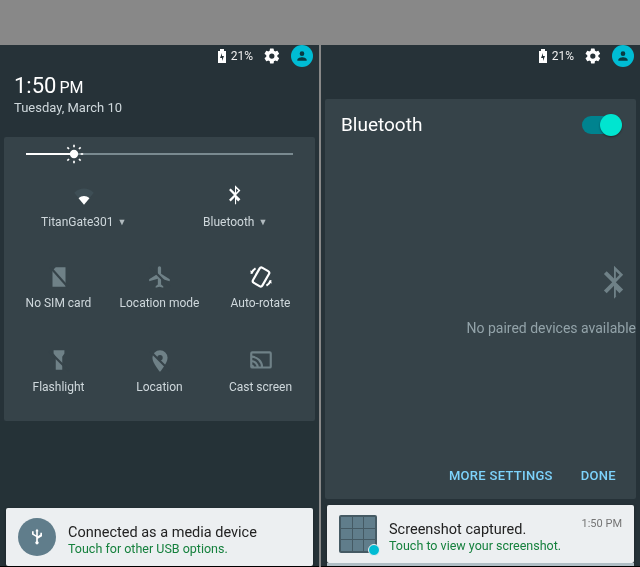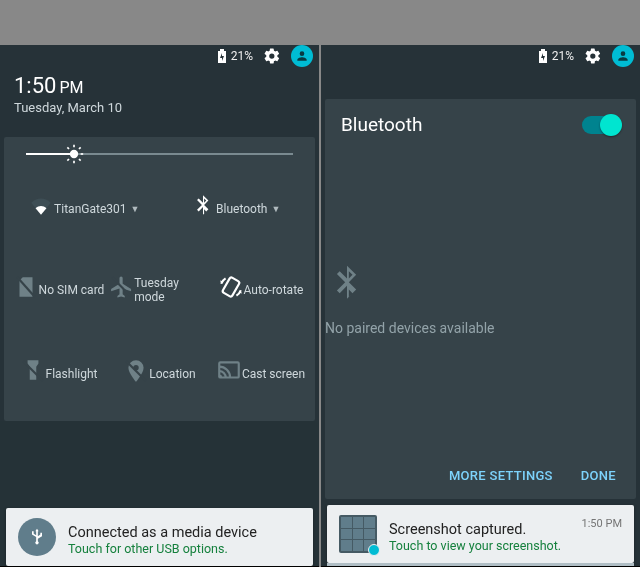--- a/index.html
+++ b/index.html
@@ -65,21 +65,21 @@
     width: 20px; height: 20px;
   }
   .tiles {
     display: grid;
     grid-template-columns: repeat(3, 1fr);
   }
   .row-top {
     display: grid; grid-template-columns: 1fr 1fr;
   }
   .tile, .tile-wide {
-    display: flex; align-items: center; justify-content: center;
+    display: flex; flex-direction: column; align-items: center; justify-content: center;
     color: #cfd8dc; font-size: 12px;
     height: 84px;
     cursor: pointer;
   }
   .tile-wide { height: 78px; }
   .tile .lbl, .tile-wide .lbl { margin-top: 6px; display:flex; align-items:center; gap:4px;}
   .ico { width: 26px; height: 26px; fill: #9fb0b7; color:#9fb0b7; }
   .ico.on { fill:#fff; color:#fff; }
   .caret { font-size: 9px; opacity: .8;}
   .shade-rest {
@@ -130,21 +130,21 @@
     width: 38px; height: 18px; border-radius: 10px; background:#00838f; position:relative; cursor:pointer;
   }
   .switch .knob {
     position:absolute; right:-2px; top:-2px; width:22px; height:22px; border-radius:50%;
     background:#00e5d0; box-shadow:0 1px 2px rgba(0,0,0,.4);
   }
   .bt-panel {
     background:#364349; margin: 0 4px; border-radius:2px; flex:1; display:flex; flex-direction:column;
   }
   .bt-empty {
-    flex:1; display:flex; flex-direction:column; align-items:flex-start; justify-content:center; gap:14px;
+    flex:1; display:flex; flex-direction:column; align-items:flex-end; justify-content:center; gap:14px;
     color:#93a3a9; font-size:14px;
   }
   .bt-empty svg { width:44px; height:44px; fill:#6f8187; }
   .bt-actions {
     display:flex; justify-content:flex-end; gap:28px; padding:16px 20px; color:#7dd3fc; font-size:13px; font-weight:500;
   }
   .bt-actions span { cursor:pointer; letter-spacing:.3px;}
   .notif-strip { height:3px; background:#b0bec5; margin:0 6px;}
   .dock-hint {
     position:absolute; left:0; right:0; bottom:46px; height:60px;
@@ -230,21 +230,21 @@
             <path d="M18 3H9L6 6v15h12V3z" fill="#6f8187"></path>
             <line x1="4" y1="3" x2="20" y2="21" stroke="#364349" stroke-width="2"></line>
           </svg>
         <span class="lbl">No SIM card</span>
       </div>
       <div class="tile">
         <svg class="ico" viewBox="0 0 24 24">
             <path fill="#6f8187" d="M21 16v-2l-8-5V3.5a1.5 1.5 0 0 0-3 0V9l-8 5v2l8-2.5V19l-2 1.5V22l3.5-1 3.5 1v-1.5L13 19v-5.5z"></path>
             <line x1="3" y1="3" x2="21" y2="21" stroke="#364349" stroke-width="2"></line>
           </svg>
-        <span class="lbl">Tuesday mode</span>
+        <span class="lbl">Location mode</span>
       </div>
       <div class="tile">
         <svg class="ico on" viewBox="0 0 24 24">
             <rect x="7" y="4" width="10" height="16" rx="2" transform="rotate(30 12 12)" fill="none" stroke="#fff" stroke-width="2"></rect>
             <path d="M3 9a9 9 0 0 1 4-5M21 15a9 9 0 0 1-4 5" stroke="#fff" stroke-width="2" fill="none"></path>
             <path d="M3 9l-1-3 3 1zM21 15l1 3-3-1z" fill="#fff"></path>
           </svg>
         <span class="lbl">Auto-rotate</span>
       </div>
       <div class="tile">

